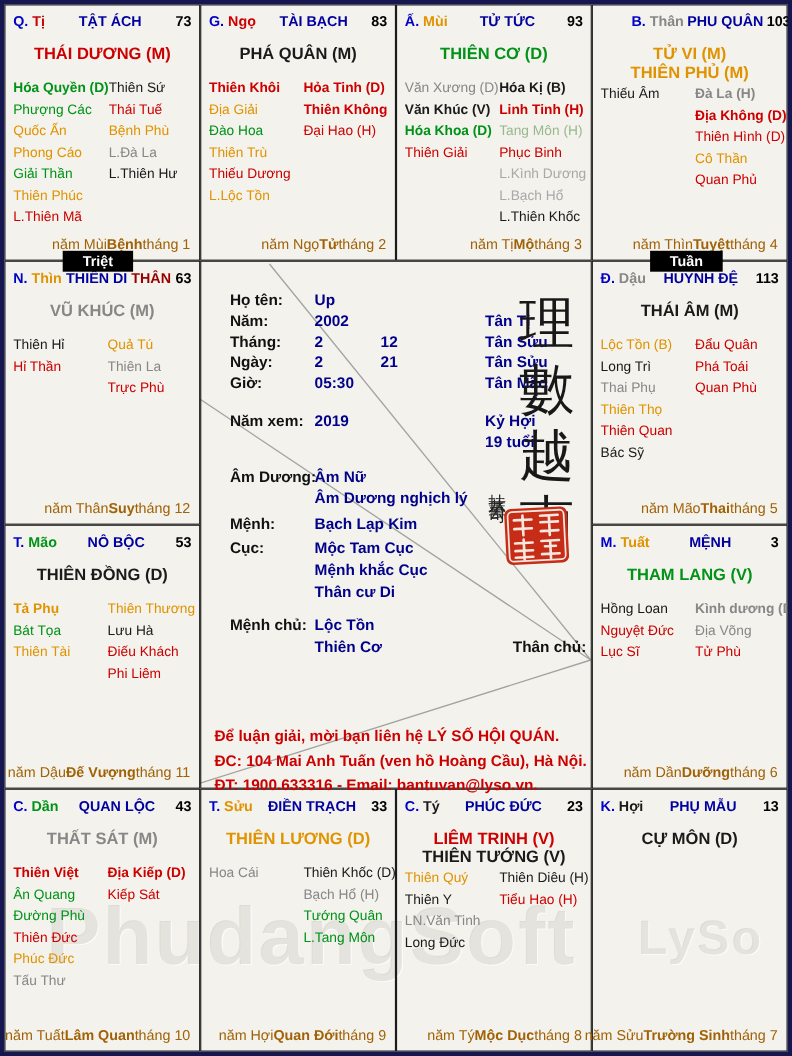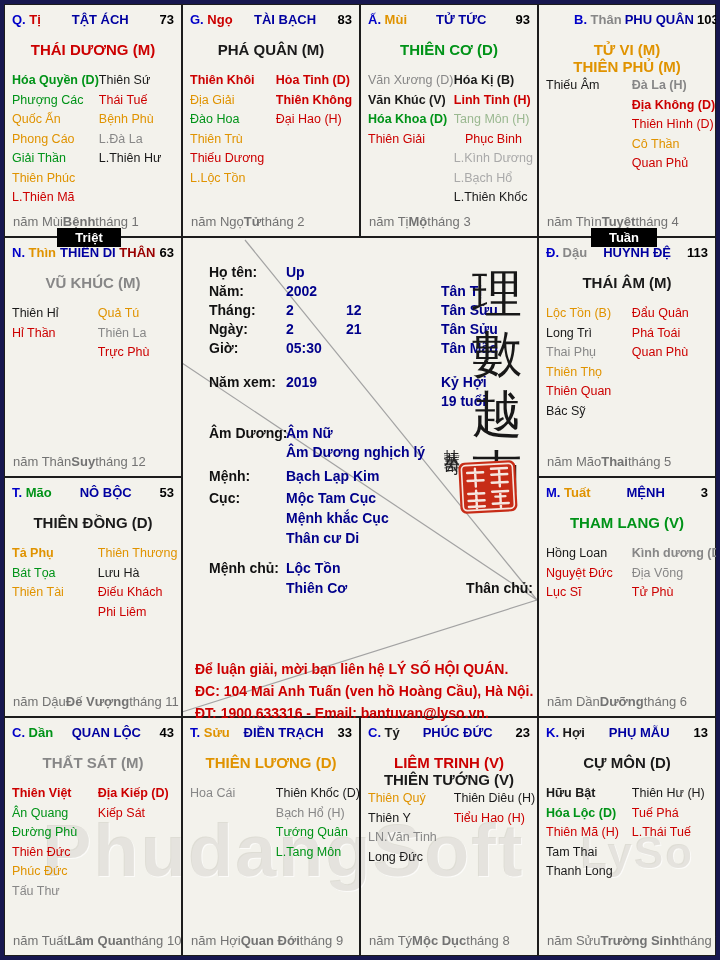--- a/index.html
+++ b/index.html
@@ -14,21 +14,21 @@
   .hdr .pname{color:#0000a0;}
   .hdr .num{color:#000;}
   .mains{position:absolute;left:0;right:0;top:36px;text-align:center;
          font-size:15px;font-weight:bold;line-height:17px;}
   .cols{position:absolute;left:7px;right:4px;display:flex;}
   .col{font-size:12.5px;line-height:19.5px;white-space:nowrap;}
   .col.l{flex:0 0 52%;}
   .col.r{flex:0 0 48%;}
   .col div{overflow:hidden;}
   .foot{position:absolute;left:8px;right:8px;bottom:7px;display:flex;
-        justify-content:flex-start;font-size:13px;color:#737373;white-space:nowrap;}
+        justify-content:flex-end;font-size:13px;color:#a16207;white-space:nowrap;}
   .foot .van{font-weight:bold;}
   #center{position:absolute;left:182px;top:237px;width:356px;height:480px;
           border:1px solid #1c1c1c;box-sizing:border-box;z-index:1;}
   .crow{position:absolute;font-size:14px;font-weight:bold;white-space:nowrap;}
   .crow .lbl{color:#111;}
   .cval{position:absolute;color:#00008b;font-size:14px;font-weight:bold;white-space:nowrap;}
   #contact{position:absolute;left:12px;top:420px;width:338px;color:#cc0000;
            font-size:14px;font-weight:bold;line-height:22px;white-space:nowrap;}
   #calligraphy{position:absolute;left:283px;top:26px;width:62px;text-align:center;z-index:2;}
   #calligraphy span{display:block;font-family:"DejaVu Serif",serif;font-size:50px;
@@ -130,21 +130,21 @@
           <div class="col l">
             <div style="color: rgb(135, 135, 135);">Văn Xương (D)</div>
             <div style="color: rgb(26, 26, 26); font-weight: bold;">Văn Khúc (V)</div>
             <div style="color: rgb(0, 147, 24); font-weight: bold;">Hóa Khoa (D)</div>
             <div style="color: rgb(204, 0, 0);">Thiên Giải</div>
           </div>
           <div class="col r">
             <div style="color: rgb(26, 26, 26); font-weight: bold;">Hóa Kị (B)</div>
             <div style="color: rgb(204, 0, 0); font-weight: bold;">Linh Tinh (H)</div>
             <div style="color: rgb(154, 184, 144);">Tang Môn (H)</div>
-            <div style="color: rgb(204, 0, 0); text-align: center;">Phục Binh</div>
+            <div style="color: rgb(204, 0, 0);">Phục Binh</div>
             <div style="color: rgb(169, 169, 169);">L.Kình Dương</div>
             <div style="color: rgb(169, 169, 169);">L.Bạch Hổ</div>
             <div style="color: rgb(26, 26, 26);">L.Thiên Khốc</div>
           </div>
         </div>
         <div class="foot">
           <span>năm Tị</span>
           <span class="van">Mộ</span>
           <span>tháng 3</span>
         </div>
@@ -372,34 +372,20 @@
         </div>
       </div>
       <div class="cell" style="left: 538px; top: 717px; width: 178px; height: 239px;">
         <div class="hdr">
           <span><span style="color: rgb(0, 0, 200);">K.</span><span style="color: rgb(26, 26, 26);">&nbsp;Hợi</span></span>
           <span class="pname">PHỤ MẪU</span>
           <span class="num">13</span>
         </div>
         <div class="mains">
           <div style="color: rgb(26, 26, 26);">CỰ MÔN (D)</div>
-        </div>
-        <div class="cols" style="top: 66px;">
-          <div class="col l">
-            <div style="color: rgb(26, 26, 26); font-weight: bold;">Hữu Bật</div>
-            <div style="color: rgb(0, 147, 24); font-weight: bold;">Hóa Lộc (D)</div>
-            <div style="color: rgb(204, 0, 0);">Thiên Mã (H)</div>
-            <div style="color: rgb(26, 26, 26);">Tam Thai</div>
-            <div style="color: rgb(26, 26, 26);">Thanh Long</div>
-          </div>
-          <div class="col r">
-            <div style="color: rgb(26, 26, 26);">Thiên Hư (H)</div>
-            <div style="color: rgb(204, 0, 0);">Tuế Phá</div>
-            <div style="color: rgb(204, 0, 0);">L.Thái Tuế</div>
-          </div>
         </div>
         <div class="foot">
           <span>năm Sửu</span>
           <span class="van">Trường Sinh</span>
           <span>tháng 7</span>
         </div>
       </div>
     </div>
 
   <div id="center">

